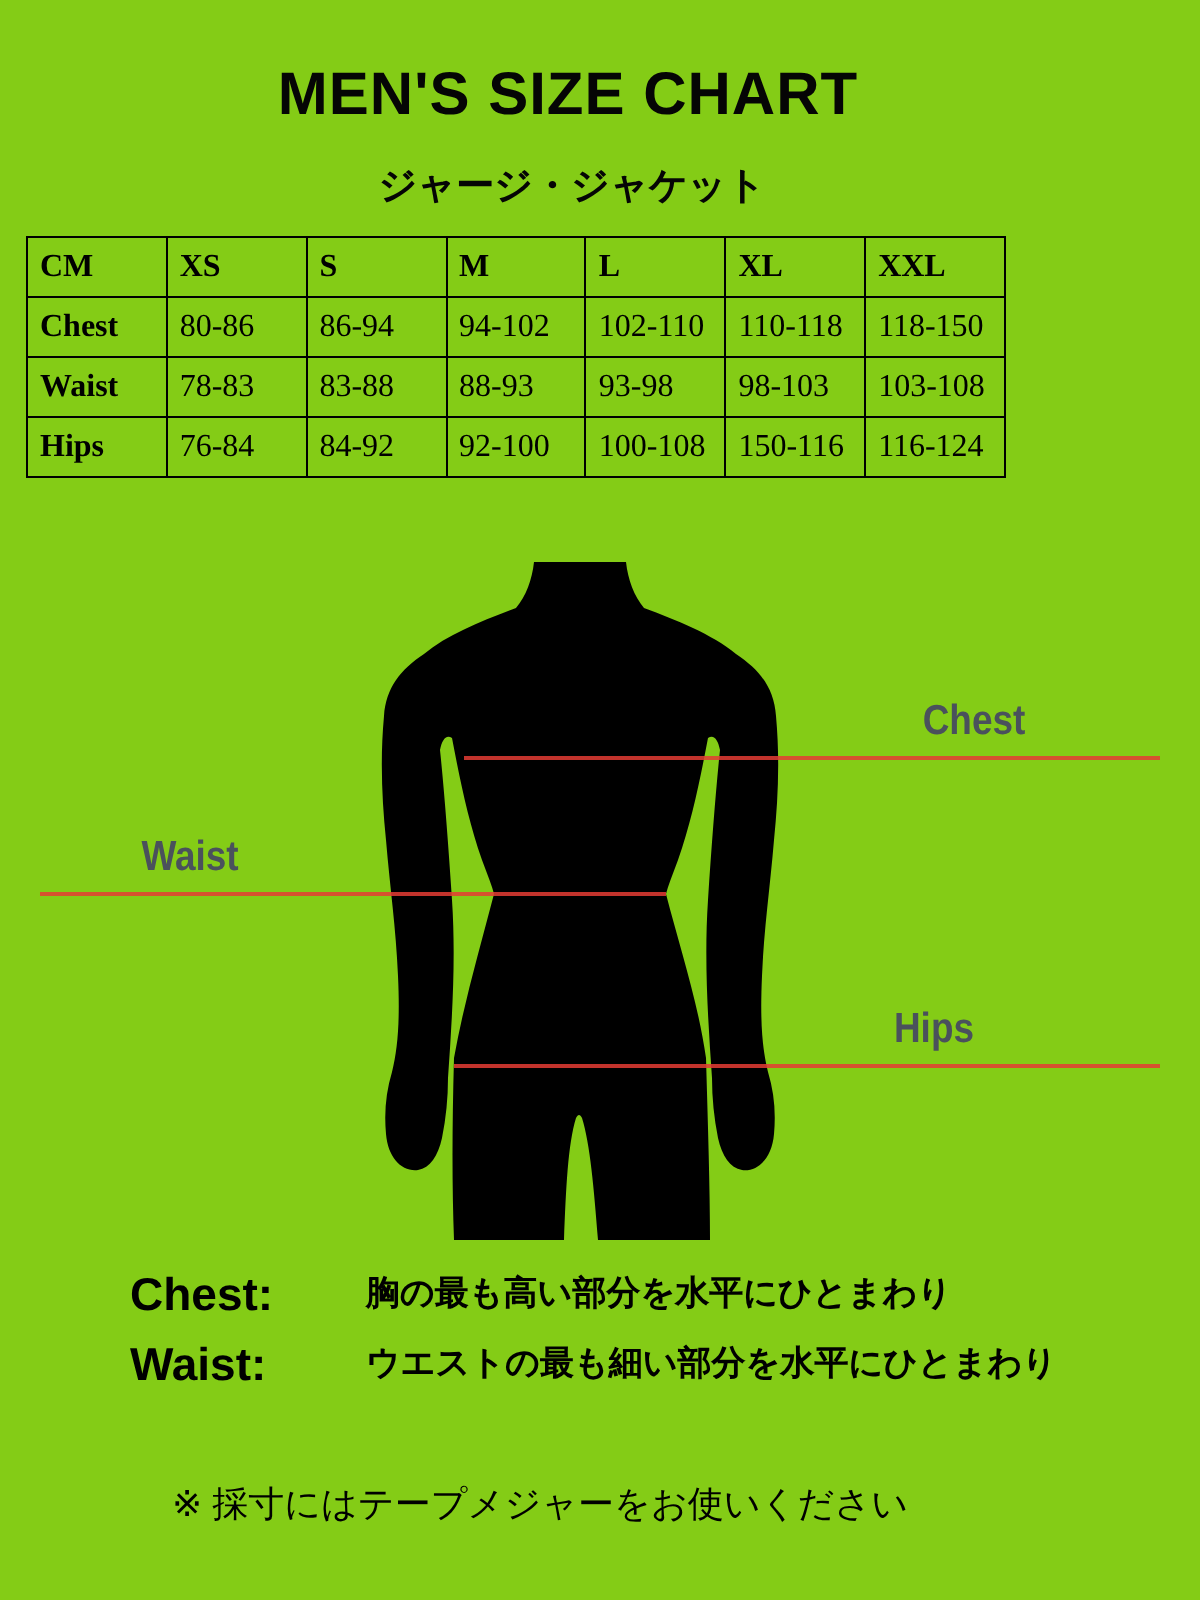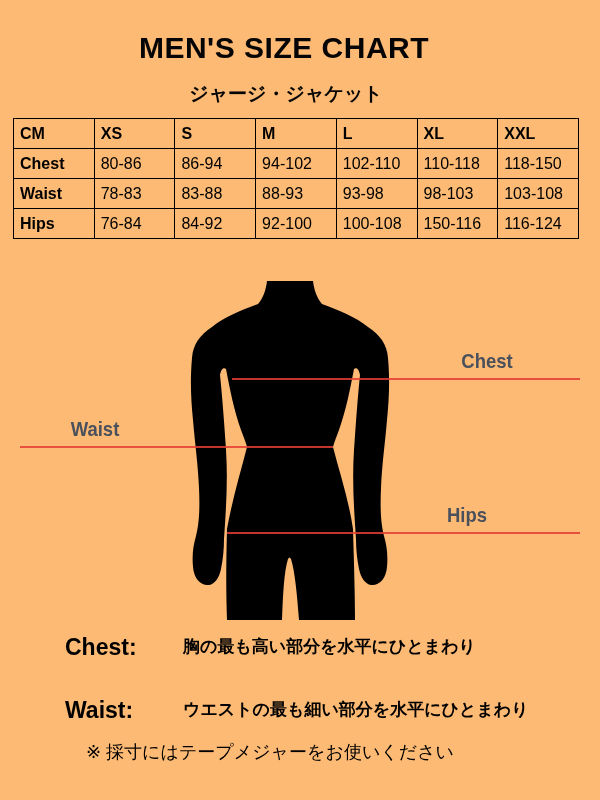--- a/index.html
+++ b/index.html
@@ -1,34 +1,34 @@
 <!DOCTYPE html>
 <html><head>
 <meta charset="utf-8">
 <style>
   html,body { margin:0; padding:0; background:#fff; }
   .page {
-    position:relative; width:600px; height:800px; background:#fdba74;
+    position:relative; width:600px; height:800px; background:#84cc16;
     font-family:"Liberation Sans","DejaVu Sans",sans-serif; color:#000;
     overflow:hidden;
   }
   .title {
     position:absolute; top:33px; left:0; width:600px; margin:0;
     text-align:center; transform:translateX(-16px);
     font-size:30px; line-height:30px; font-weight:bold; color:#050505;
     letter-spacing:0.5px;
   }
   .subtitle {
     position:absolute; top:84px; left:0; width:600px;
     text-align:center; transform:translateX(-14px);
     font-size:19px; line-height:20px; font-weight:bold; color:#050505;
   }
   table.size-table {
-    position:absolute; left:13px; top:118px; width:566px;
-    border-collapse:collapse; table-layout:fixed;
+    position:absolute; left:13px; top:118px; width:490px;
+    border-collapse:collapse; table-layout:fixed;font-family:Liberation Serif, serif;
   }
   .size-table th, .size-table td {
     border:1.5px solid #000; height:29px; padding:0 2px 0 6px;
     font-size:16px; text-align:left; vertical-align:middle; white-space:nowrap;
   }
   .size-table thead th { font-weight:bold; }
   .size-table tbody th { font-weight:bold; }
   .size-table td { font-weight:normal; }
 
   .silhouette { position:absolute; left:170px; top:278px; width:240px; height:344px; }
@@ -42,21 +42,21 @@
     position:absolute; font-weight:bold; font-size:21px; line-height:24px;
     color:#4a515c; text-align:center; transform:scaleX(0.88);
     transform-origin:center;
   }
   .chest-label { left:442px; top:349px; width:90px; }
   .waist-label { left:48px;  top:417px; width:94px; }
   .hips-label  { left:424px; top:503px; width:86px; }
 
   .guide-row { position:absolute; left:0; width:600px; height:22px; }
   .guide-row-0 { top:636px; }
-  .guide-row-1 { top:671px;margin-top:28px; }
+  .guide-row-1 { top:671px; }
   .guide-row-2 { top:706px; }
   .guide-label {
     position:absolute; left:65px; font-size:23px; font-weight:bold; line-height:22px;
   }
   .guide-text {
     position:absolute; left:183px; font-size:17px; font-weight:bold; line-height:22px;
   }
   .note {
     position:absolute; top:741px; left:0; width:540px; text-align:center;
     font-size:18px; font-weight:normal; line-height:22px;

